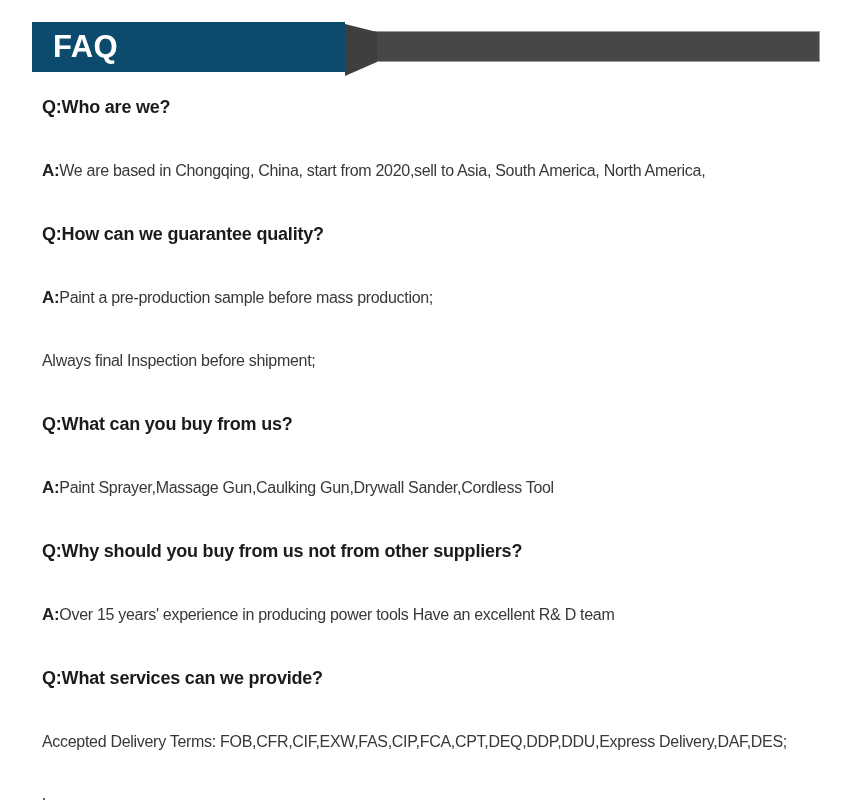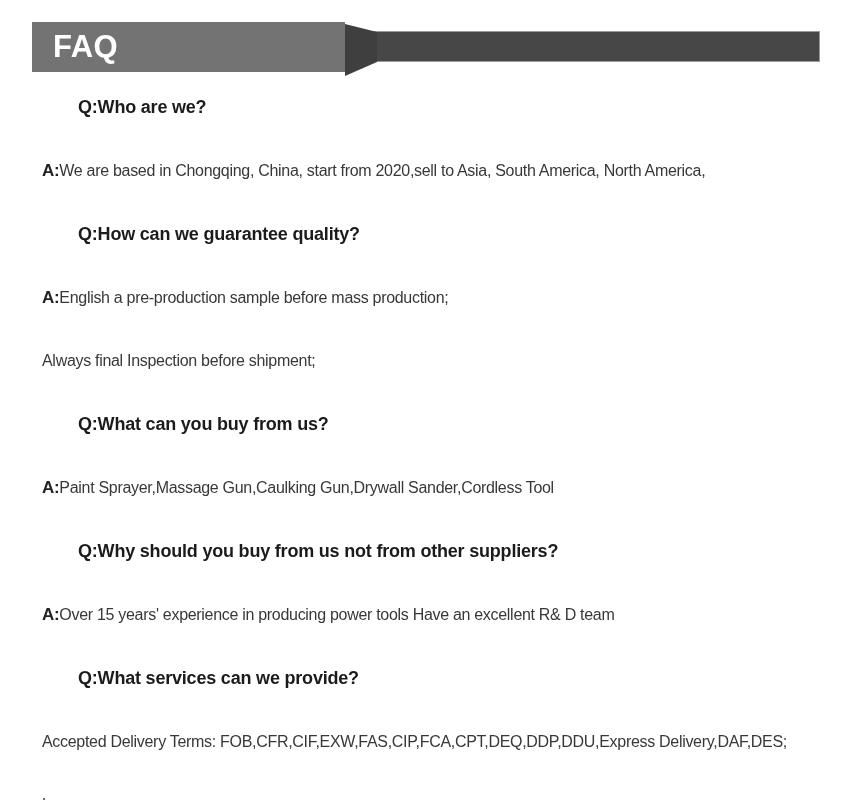--- a/index.html
+++ b/index.html
@@ -15,21 +15,21 @@
     font-family: "Liberation Sans", sans-serif;
   }
 
   
   .faq-banner {
     position: absolute;
     left: 32px;
     top: 22px;
     width: 313px;
     height: 50px;
-    background: #737373;
+    background: #0c4a6e;
     display: flex;
     align-items: center;
     z-index: 2;
   }
   .faq-banner-title {
     color: #ffffff;
     font-size: 31px;
     font-weight: bold;
     padding-left: 21px;
     letter-spacing: 0.5px;
@@ -70,21 +70,20 @@
     margin: 0 0 33px 0;
   }
   .q-line {
     font-size: 18px;
     font-weight: bold;
     color: #1b1b1b;
     line-height: 31px;
     letter-spacing: -0.2px;
     white-space: nowrap;
     margin-bottom: 5px;
-    margin-left: 36px;
   }
   .a-line {
     font-size: 16px;
     color: #383838;
     line-height: 31px;
     letter-spacing: -0.3px;
     white-space: nowrap;
     margin-top: 32px;
   }
   .a-prefix {
@@ -102,21 +101,21 @@
 <div class="ribbon-chamfer"></div>
 <div class="ribbon-bar"></div>
 
 <div class="faq-content">
     <section class="faq-section">
       <div class="q-line">Q:Who are we?</div>
       <div class="a-line"><span class="a-prefix">A:</span><span>We are based in Chongqing, China, start from 2020,sell to Asia, South America, North America,</span></div>
     </section>
     <section class="faq-section">
       <div class="q-line">Q:How can we guarantee quality?</div>
-      <div class="a-line"><span class="a-prefix">A:</span><span>English a pre-production sample before mass production;</span></div>
+      <div class="a-line"><span class="a-prefix">A:</span><span>Paint a pre-production sample before mass production;</span></div>
       <div class="a-line"><span class="a-prefix"></span><span>Always final Inspection before shipment;</span></div>
     </section>
     <section class="faq-section">
       <div class="q-line">Q:What can you buy from us?</div>
       <div class="a-line"><span class="a-prefix">A:</span><span>Paint Sprayer,Massage Gun,Caulking Gun,Drywall Sander,Cordless Tool</span></div>
     </section>
     <section class="faq-section">
       <div class="q-line">Q:Why should you buy from us not from other suppliers?</div>
       <div class="a-line"><span class="a-prefix">A:</span><span>Over 15 years' experience in producing power tools Have an excellent R&amp; D team</span></div>
     </section>

